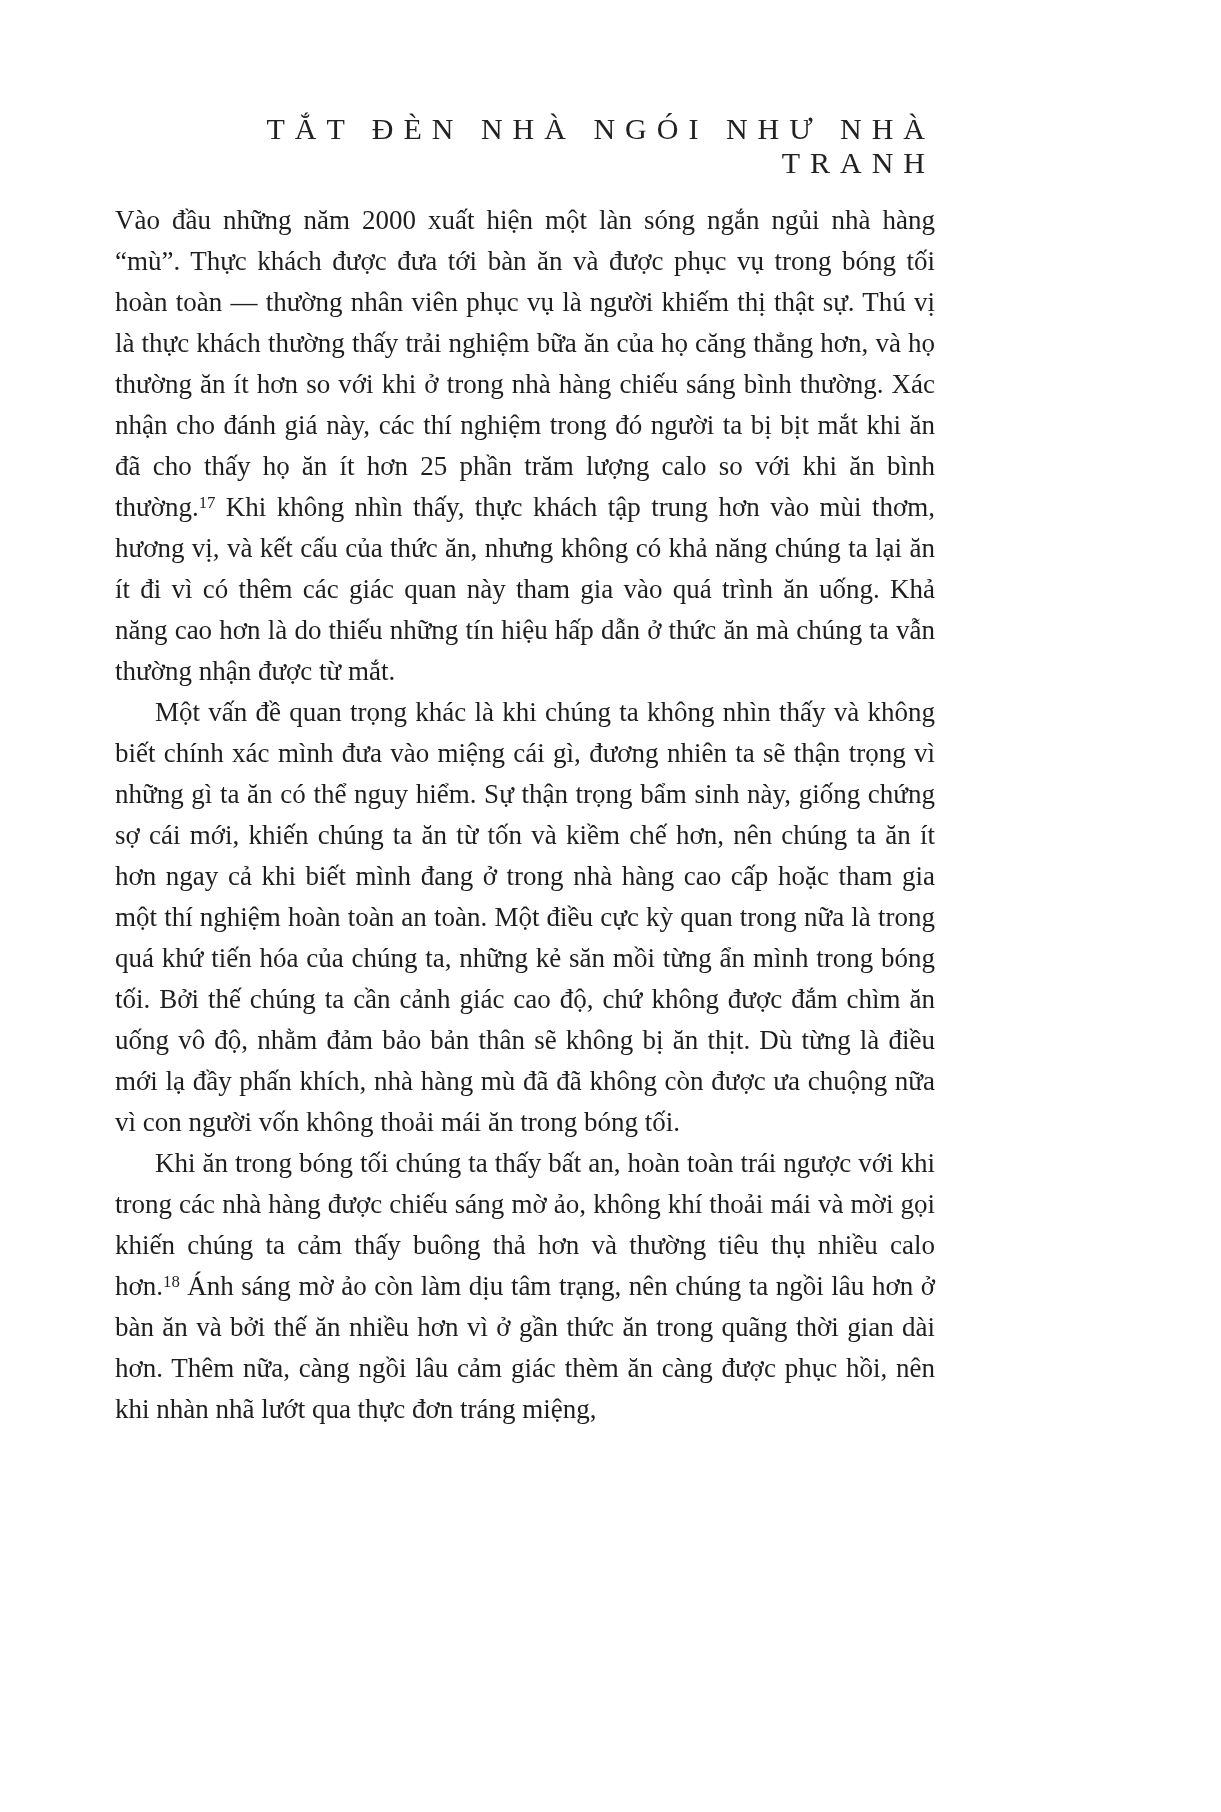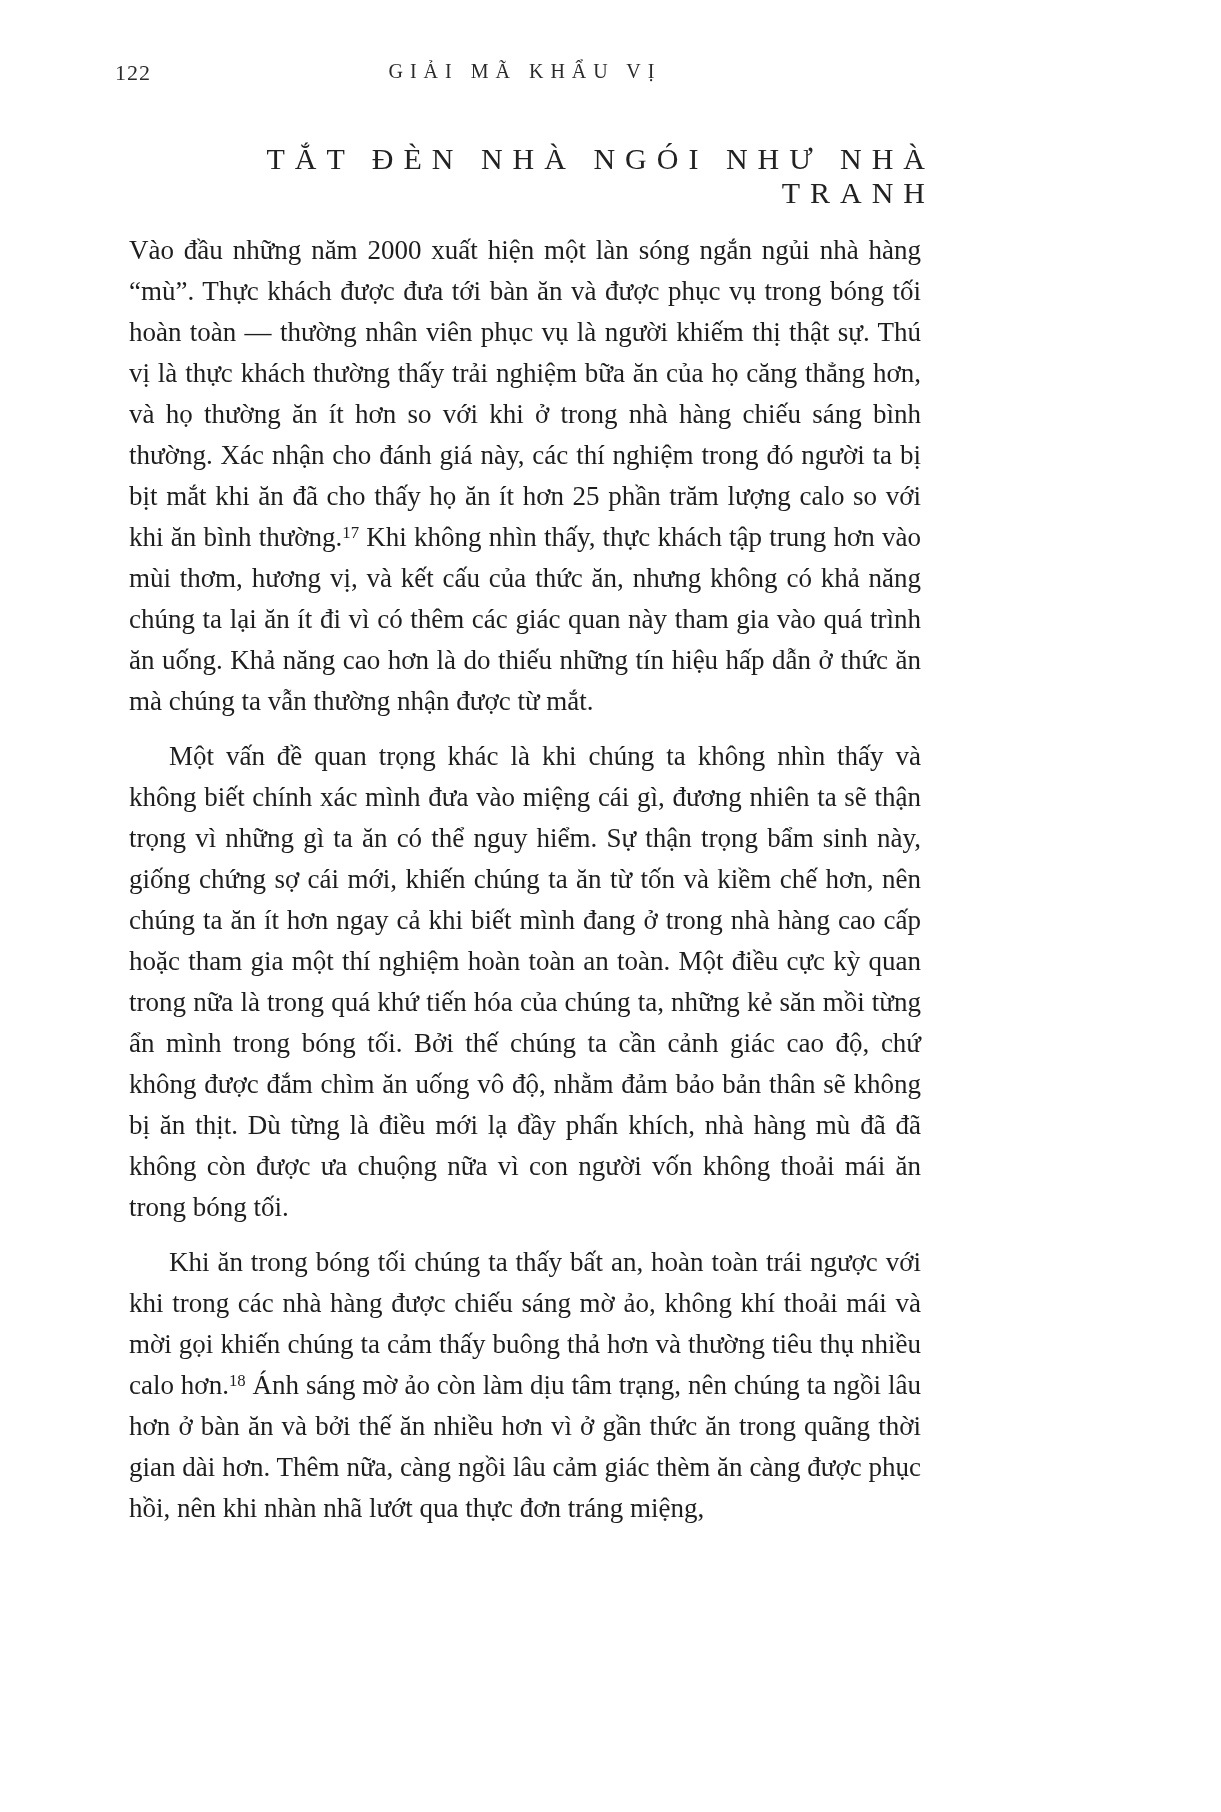--- a/index.html
+++ b/index.html
@@ -42,21 +42,21 @@
   .section-title {
     font-size: 30px;
     font-weight: 400;
     letter-spacing: 10px;
     text-align: right;
     color: #222222;
     margin: 52px 0 20px 0;
     text-transform: uppercase;
   }
   .body-text p.para {
-    margin: 14px;
+    margin: 0;
     font-size: 27px;
     line-height: 41px;
     text-align: justify;
     text-justify: inter-word;
     color: #1e1e1e;
   }
   .body-text p.para.indent {
     text-indent: 40px;
   }
   .body-text sup {
@@ -65,24 +65,20 @@
     position: relative;
     top: -0.45em;
     vertical-align: baseline;
   }
 </style>
 </head>
 <body>
 
 <div class="page">
 
-  <div class="running-header">
-    <span class="page-number">122</span>
-    <span class="running-title">GIẢI MÃ KHẨU VỊ</span>
-  </div>
 
   <h1 class="section-title">TẮT ĐÈN NHÀ NGÓI NHƯ NHÀ TRANH</h1>
 
   <div class="body-text">
       <p class="para"><span>Vào đầu những năm 2000 xuất hiện một làn sóng ngắn ngủi nhà hàng “mù”. Thực khách được đưa tới bàn ăn và được phục vụ trong bóng tối hoàn toàn — thường nhân viên phục vụ là người khiếm thị thật sự. Thú vị là thực khách thường thấy trải nghiệm bữa ăn của họ căng thẳng hơn, và họ thường ăn ít hơn so với khi ở trong nhà hàng chiếu sáng bình thường. Xác nhận cho đánh giá này, các thí nghiệm trong đó người ta bị bịt mắt khi ăn đã cho thấy họ ăn ít hơn 25 phần trăm lượng calo so với khi ăn bình thường.</span><sup>17</sup><span> Khi không nhìn thấy, thực khách tập trung hơn vào mùi thơm, hương vị, và kết cấu của thức ăn, nhưng không có khả năng chúng ta lại ăn ít đi vì có thêm các giác quan này tham gia vào quá trình ăn uống. Khả năng cao hơn là do thiếu những tín hiệu hấp dẫn ở thức ăn mà chúng ta vẫn thường nhận được từ mắt.</span></p>
       <p class="para indent"><span>Một vấn đề quan trọng khác là khi chúng ta không nhìn thấy và không biết chính xác mình đưa vào miệng cái gì, đương nhiên ta sẽ thận trọng vì những gì ta ăn có thể nguy hiểm. Sự thận trọng bẩm sinh này, giống chứng sợ cái mới, khiến chúng ta ăn từ tốn và kiềm chế hơn, nên chúng ta ăn ít hơn ngay cả khi biết mình đang ở trong nhà hàng cao cấp hoặc tham gia một thí nghiệm hoàn toàn an toàn. Một điều cực kỳ quan trong nữa là trong quá khứ tiến hóa của chúng ta, những kẻ săn mồi từng ẩn mình trong bóng tối. Bởi thế chúng ta cần cảnh giác cao độ, chứ không được đắm chìm ăn uống vô độ, nhằm đảm bảo bản thân sẽ không bị ăn thịt. Dù từng là điều mới lạ đầy phấn khích, nhà hàng mù đã đã không còn được ưa chuộng nữa vì con người vốn không thoải mái ăn trong bóng tối.</span></p>
       <p class="para indent"><span>Khi ăn trong bóng tối chúng ta thấy bất an, hoàn toàn trái ngược với khi trong các nhà hàng được chiếu sáng mờ ảo, không khí thoải mái và mời gọi khiến chúng ta cảm thấy buông thả hơn và thường tiêu thụ nhiều calo hơn.</span><sup>18</sup><span> Ánh sáng mờ ảo còn làm dịu tâm trạng, nên chúng ta ngồi lâu hơn ở bàn ăn và bởi thế ăn nhiều hơn vì ở gần thức ăn trong quãng thời gian dài hơn. Thêm nữa, càng ngồi lâu cảm giác thèm ăn càng được phục hồi, nên khi nhàn nhã lướt qua thực đơn tráng miệng,</span></p>
     </div>
 
 </div>

